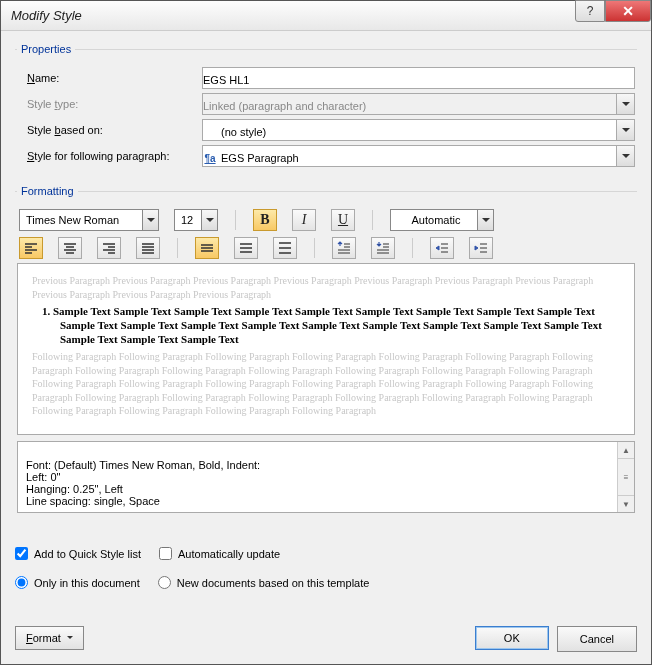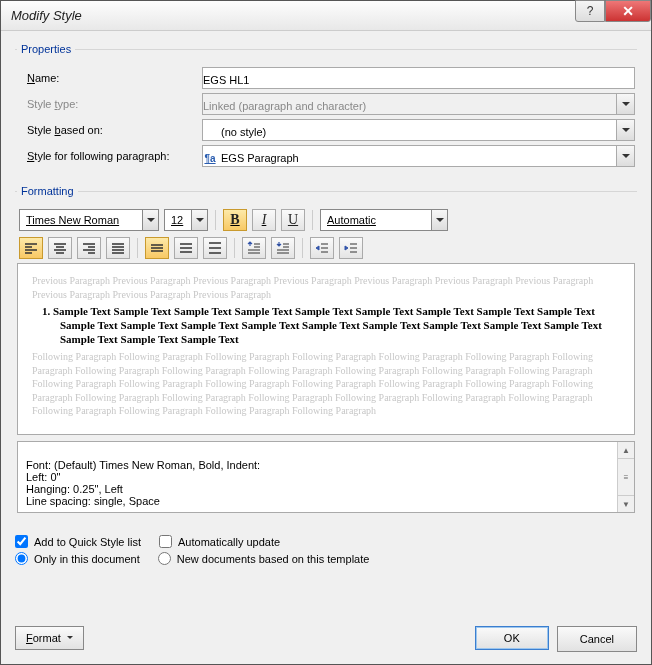--- a/index.html
+++ b/index.html
@@ -14,36 +14,36 @@
   .body { flex:1; padding: 8px 14px 12px 14px; display:flex; flex-direction:column; }
   fieldset.group { border: 1px solid #d6d6d6; border-left:none; border-right:none; border-bottom:none; margin:4px 0 6px 0; padding: 8px 2px 4px 2px; }
   fieldset.group legend { color:#003399; padding:0 4px; font-size:11px;}
   .row { display:flex; align-items:center; margin:4px 0; }
   .row label { width: 185px; padding-left:10px; }
   .field { flex:1; height:22px; border:1px solid #aaa; background:#fff; padding:2px 0; display:flex; align-items:flex-end; position:relative; }
   .field.disabled { background:#f0f0f0; color:#888; }
   .dd-btn { position:absolute; right:0; top:0; bottom:0; width:18px; border-left:1px solid #aaa; background:linear-gradient(#f7f7f7,#ddd); display:flex;align-items:center;justify-content:center; }
   .dd-btn::after { content:""; border:4px solid transparent; border-top-color:#333; margin-top:3px;}
   .para-ico { display:inline-block; width:14px; text-align:center; color:#2a5db0; font-weight:bold; margin-right:4px; text-decoration: underline; font-size:10px;}
-  .toolbar { display:flex; align-items:center; gap:5px; margin:4px 0; padding-left:2px;text-decoration:underline;}
+  .toolbar { display:flex; align-items:center; gap:15px; margin:4px 0; padding-left:2px;}
   .combo { border:1px solid #888; background:#fff; height:22px; display:flex; align-items:center; padding:0 18px 0 6px; position:relative; }
   .combo .dd { position:absolute; right:0; top:0; bottom:0; width:16px; border-left:1px solid #888; background:linear-gradient(#f7f7f7,#ddd); display:flex;align-items:center;justify-content:center;}
   .combo .dd::after{content:""; border:4px solid transparent; border-top-color:#333; margin-top:3px;}
   .tbutton { width:24px; height:22px; border:1px solid #aaa; background:linear-gradient(#fafafa,#e4e4e4); display:flex; align-items:center; justify-content:center; font-family:"Times New Roman",serif; font-size:14px; color:#222;}
   .tbutton.active { background:linear-gradient(#fde9a8,#f8c965); border-color:#c99a2e;}
   .tbutton.sep { width:0; border:none; border-left:1px solid #ccc; background:none; margin:0 2px; height:20px;}
   .ico-svg { width:14px; height:14px; }
   .preview { border:1px solid #aaa; background:#fff; height:172px; padding:10px 14px; overflow:hidden; font-family:"Times New Roman",serif; }
   .prev-ghost { color:#c7c7c7; font-size:10px; line-height:1.35; white-space:normal;}
   .prev-sample { font-size:11px; font-weight:bold; color:#000; margin:4px 0; line-height:1.25; padding-left:28px; text-indent:-18px;}
   .desc { border:1px solid #aaa; background:#fff; height:72px; padding:5px 8px; font-size:11px; position:relative; margin-top:6px; white-space:pre-line;}
   .desc-scroll { position:absolute; right:0; top:0; bottom:0; width:17px; border-left:1px solid #ccc; background:#f0f0f0; display:flex; flex-direction:column; justify-content:space-between;}
   .desc-scroll div{height:16px;display:flex;align-items:center;justify-content:center;color:#666;font-size:8px;}
   .opts { margin:8px 0 4px 0; }
-  .opts .line { display:flex; align-items:center; gap:18px; margin:4px 0;}
+  .opts .line { display:flex; align-items:center; gap:18px; margin:16px 0;}
   .chk, .rad { display:flex; align-items:center; gap:6px;}
   .chk input, .rad input { margin:0; }
   .footer { display:flex; align-items:flex-start; margin-top:auto; }
   .btn { height:24px; padding:0 14px; border:1px solid #888; background:linear-gradient(#fafafa,#e2e2e2); display:flex; align-items:center; justify-content:center; font-size:11px;}
   .btn.primary { border:1px solid #3b7ecf; box-shadow:0 0 0 1px #9cc6ee inset; padding:0 28px;}
   .btn.format { padding:0 10px;}
   .btn.format::after{content:""; border:3px solid transparent; border-top-color:#333; margin-left:6px; margin-top:2px;}
 </style>
 </head>
 <body>
@@ -106,21 +106,21 @@
         <div class="tbutton active">
             <b>B</b>
           </div>
         <div class="tbutton">
             <i>I</i>
           </div>
         <div class="tbutton">
             <u>U</u>
           </div>
         <div class="tbutton sep"></div>
-        <div class="combo" style="width:128px;">
+        <div class="combo" style="width:104px;justify-content:center">
             <span>Automatic</span>
             <div class="dd"></div>
           </div>
       </div>
 
       <div class="toolbar" style="margin-top:6px">
         <div class="tbutton active">
             <svg class="ico-svg" viewBox="0 0 14 14">
               <path stroke="#333" stroke-width="1.3" d="M1 3h12M1 6h7M1 9h12M1 12h7"></path>
             </svg>

